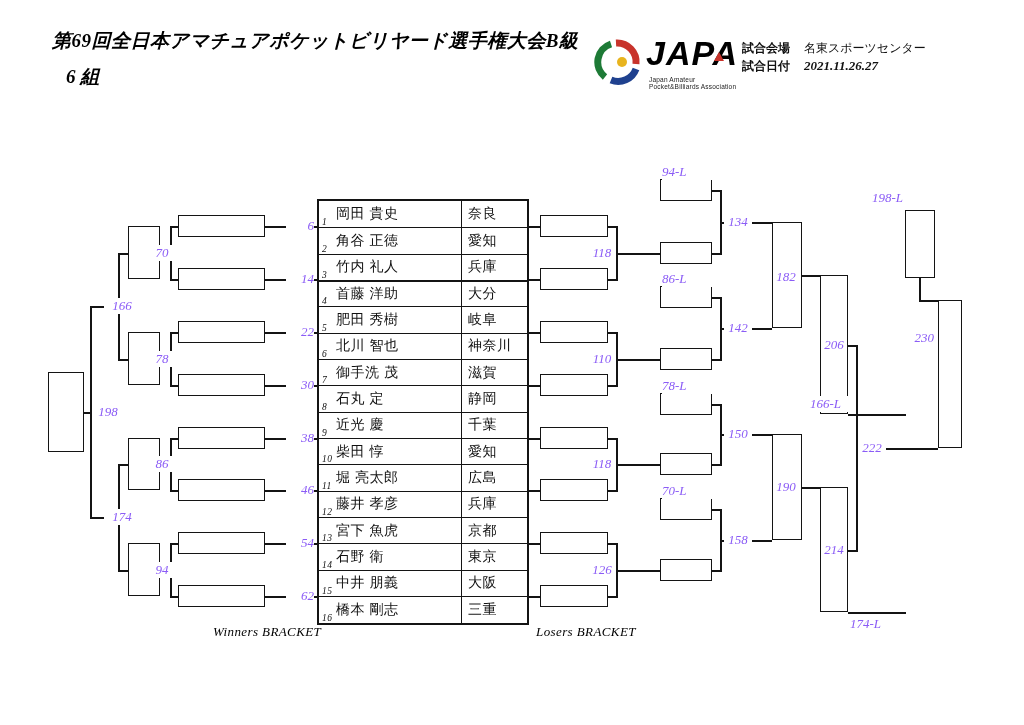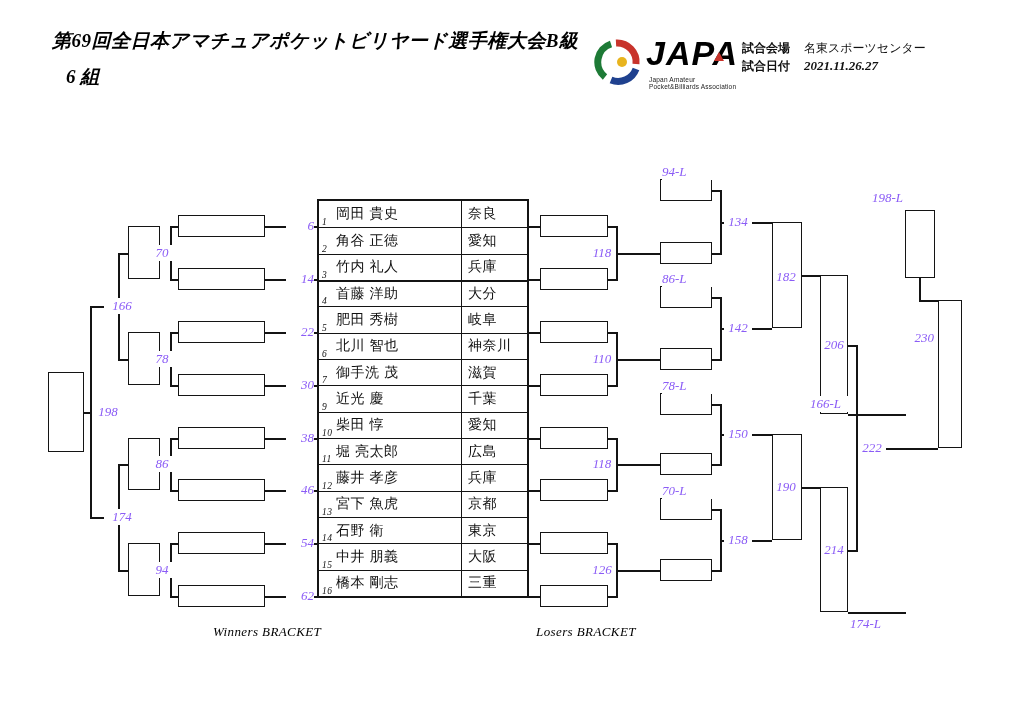--- a/index.html
+++ b/index.html
@@ -246,20 +246,24 @@
       </div>
       <div class="prow">
         <div class="pname">北川 智也<span class="seed">6</span></div>
         <div class="ppref">神奈川</div>
       </div>
       <div class="prow">
         <div class="pname">御手洗 茂<span class="seed">7</span></div>
         <div class="ppref">滋賀</div>
       </div>
       <div class="prow">
+        <div class="pname">石丸 定<span class="seed">8</span></div>
+        <div class="ppref">静岡</div>
+      </div>
+      <div class="prow">
         <div class="pname">近光 慶<span class="seed">9</span></div>
         <div class="ppref">千葉</div>
       </div>
       <div class="prow">
         <div class="pname">柴田 惇<span class="seed">10</span></div>
         <div class="ppref">愛知</div>
       </div>
       <div class="prow">
         <div class="pname">堀 亮太郎<span class="seed">11</span></div>
         <div class="ppref">広島</div>

